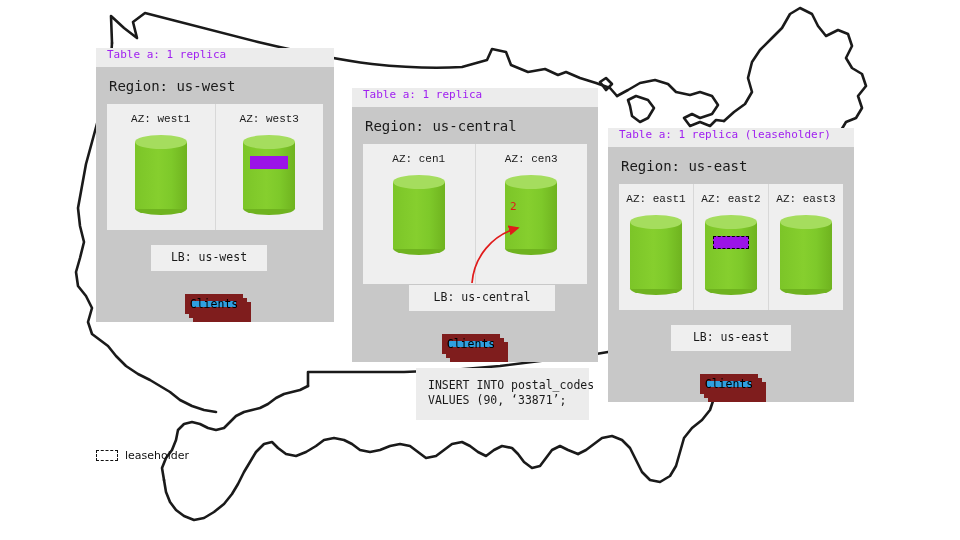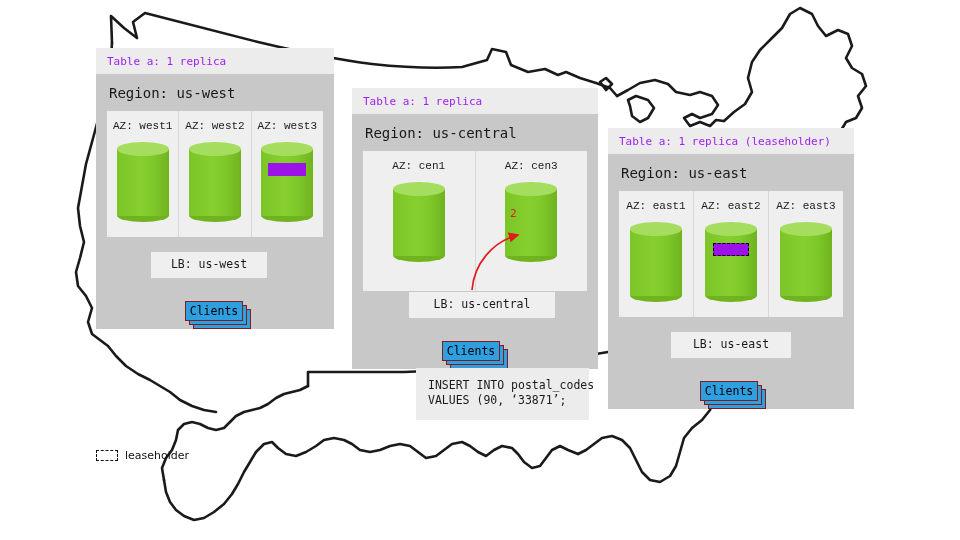--- a/index.html
+++ b/index.html
@@ -12,21 +12,21 @@
   }
   #stage{position:absolute;left:0;top:0;width:960px;height:540px;}
 
   
   #usmap{position:absolute;left:0;top:0;width:960px;height:540px;z-index:0;}
 
   
   .region-panel{position:absolute;z-index:5;}
   .panel-header{
     background:#ececec;
-    padding:7px 11px 6px 11px;
+    padding:0 11px 6px 11px;
     box-sizing:border-box;
   }
   .panel-header-text{
     color:#a020f0;
     font-size:11px;
     line-height:13px;
     white-space:nowrap;
   }
   .panel-body{
     background:#c8c8c8;
@@ -111,21 +111,21 @@
   }
 
   
   .clients-stack{
     position:absolute;
     z-index:8;
   }
   .clients-stack .sheet{
     position:absolute;
     background:#2f9fe0;
-    border:1px solid #7f1d1d;
+    border:7px solid #7f1d1d;
     box-sizing:border-box;
   }
   .clients-stack .sheet.front{
     background:#2f9fe0;
     color:#000;
     display:flex;align-items:center;justify-content:center;
     font-size:11.5px;
     white-space:nowrap;
   }
 
@@ -258,28 +258,20 @@
       <div class="az-strip" style="height:126px;">
         <div class="az-cell">
           <div class="az-label">AZ: west1</div>
           <div class="cyl-wrap" style="width:52px;height:80px;">
             <div class="cyl-bottom" style="height:13px;top:67px;"></div>
             <div class="cyl-body" style="top:7px;height:67px;"></div>
             <div class="cyl-top" style="height:14px;"></div>
           </div>
         </div>
         <div class="az-cell">
-          <div class="az-label">AZ: west2</div>
-          <div class="cyl-wrap" style="width:52px;height:80px;">
-            <div class="cyl-bottom" style="height:13px;top:67px;"></div>
-            <div class="cyl-body" style="top:7px;height:67px;"></div>
-            <div class="cyl-top" style="height:14px;"></div>
-          </div>
-        </div>
-        <div class="az-cell">
           <div class="az-label">AZ: west3</div>
           <div class="cyl-wrap" style="width:52px;height:80px;">
             <div class="cyl-bottom" style="height:13px;top:67px;"></div>
             <div class="cyl-body" style="top:7px;height:67px;"></div>
             <div class="cyl-top" style="height:14px;"></div>
             <div class="replica-bar" style="left:7px;top:21px;width:38px;height:13px;"></div>
           </div>
         </div>
       </div>
 

